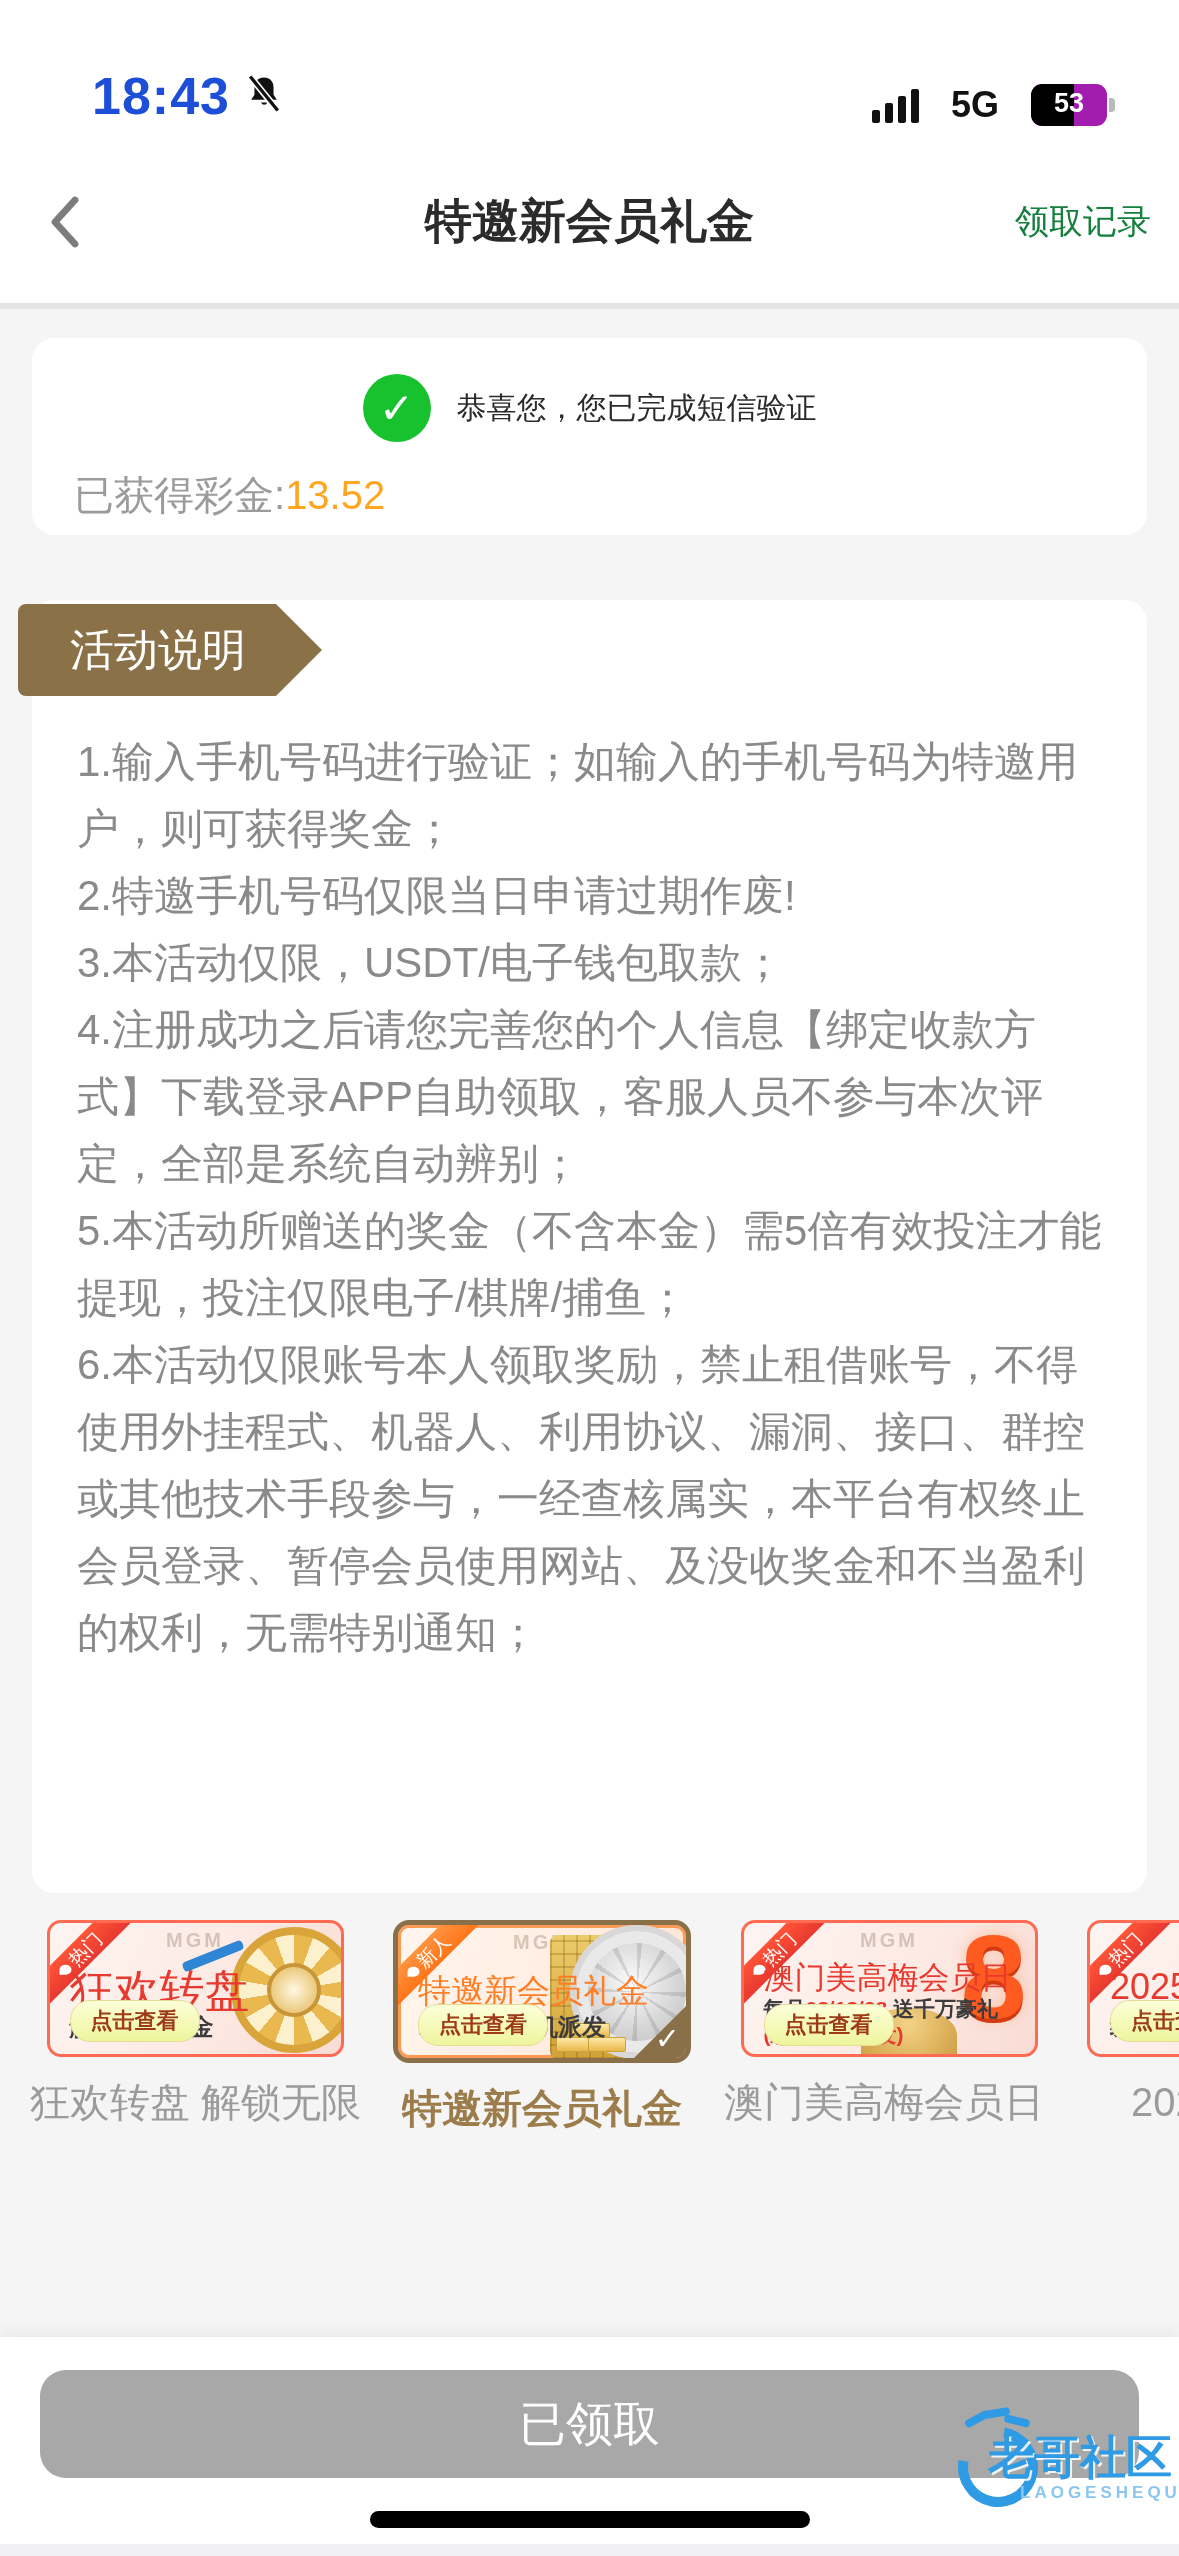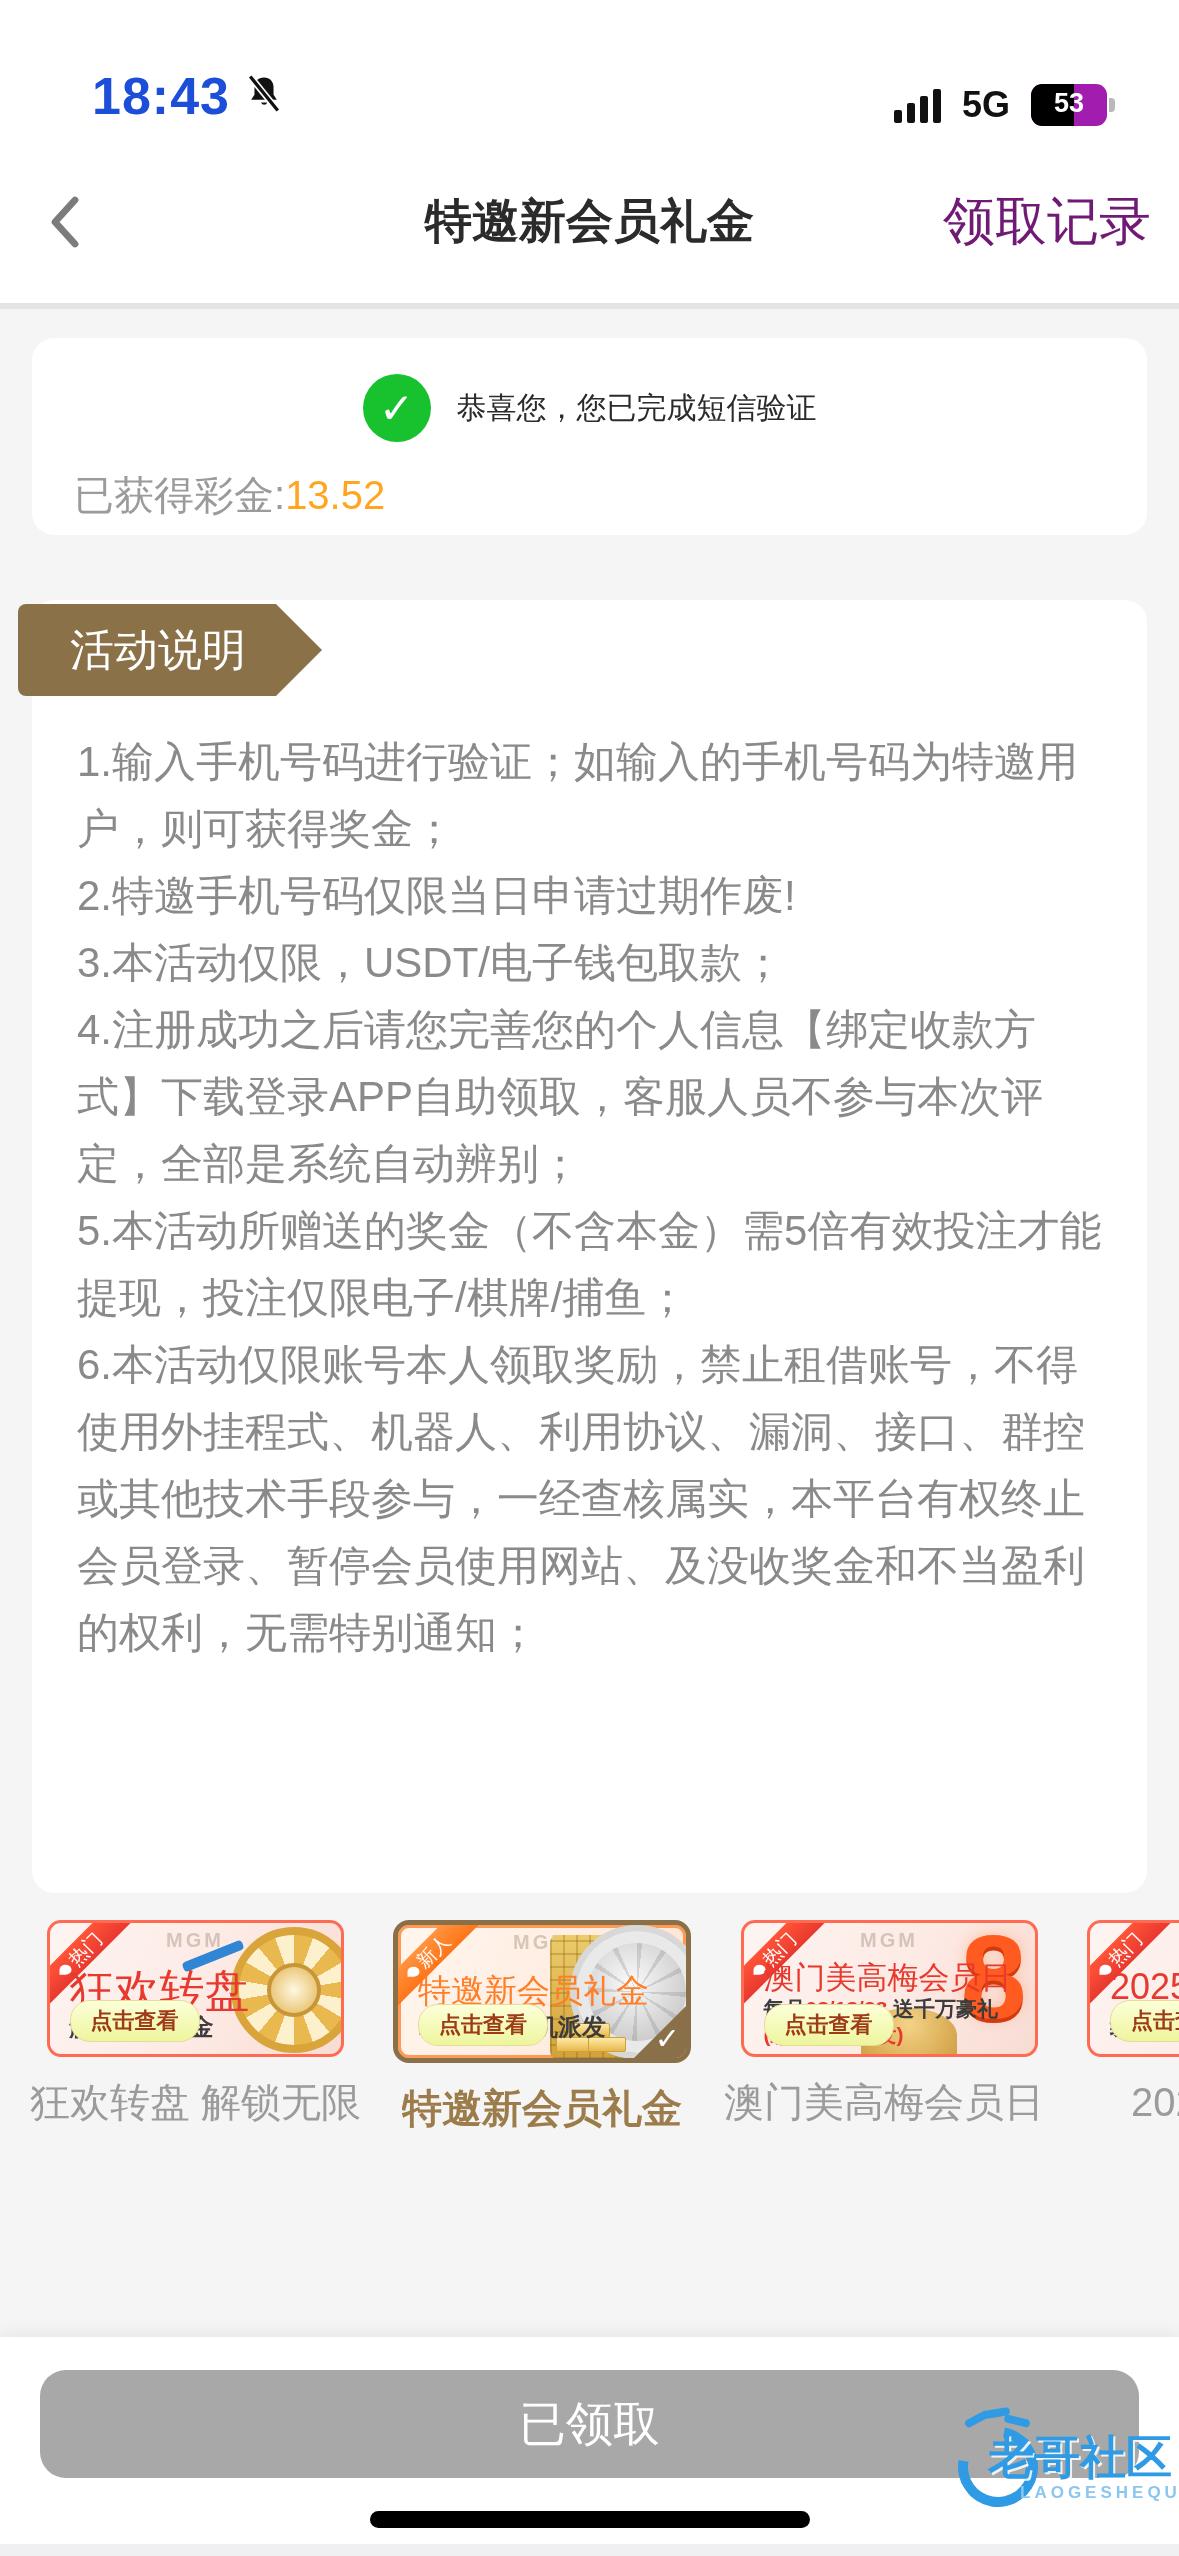--- a/index.html
+++ b/index.html
@@ -7,37 +7,37 @@
     position:relative;width:1179px;height:2556px;margin:0 auto;
     background:#f5f5f6;overflow:hidden;
     font-family:"Liberation Sans","DejaVu Sans",sans-serif;
     -webkit-font-smoothing:antialiased;
   }
   
   .statusbar{position:absolute;top:0;left:0;width:100%;height:140px;background:#fff;box-sizing:border-box;
     display:flex;align-items:flex-end;justify-content:space-between;padding:0 64px 14px 92px;}
   .sb-left{display:flex;align-items:center;gap:12px;}
   .sb-time{font-size:52px;font-weight:700;color:#1d4ed8;letter-spacing:1px;}
-  .sb-right{display:flex;align-items:center;gap:21px;}
+  .sb-right{display:flex;align-items:center;gap:32px;}
   .sig{display:flex;align-items:flex-end;gap:5px;height:36px;}
   .sig i{display:block;width:8px;background:#111;border-radius:2px;}
   .sig i:nth-child(1){height:13px}.sig i:nth-child(2){height:20px}
   .sig i:nth-child(3){height:27px}.sig i:nth-child(4){height:34px}
   .sb-net{font-size:36px;font-weight:600;color:#111;}
   .batt{position:relative;width:76px;height:42px;border-radius:11px;background:#a21caf;overflow:hidden;}
   .batt .fill{position:absolute;left:0;top:0;bottom:0;width:56%;background:#000;border-radius:11px 0 0 11px;}
   .batt .pct{position:absolute;inset:0;color:#fff;font-size:27px;font-weight:700;text-align:center;line-height:38px;}
   .batt-cap{width:6px;height:14px;background:#b9b9b9;border-radius:0 4px 4px 0;margin-left:2px;}
   
   .navbar{position:absolute;top:140px;left:0;width:100%;height:163px;background:#fff;}
   .nav-back{position:absolute;left:30px;top:44px;width:70px;height:76px;display:flex;align-items:center;justify-content:center;cursor:pointer;}
   .nav-title{position:absolute;left:0;right:0;top:0;height:163px;display:flex;align-items:center;justify-content:center;
     font-size:47px;font-weight:600;color:#2b2b2b;}
   .nav-link{position:absolute;right:28px;top:0;height:163px;display:flex;align-items:center;
-    font-size:52px;color:#701a75;cursor:pointer;}
+    font-size:34px;color:#15803d;cursor:pointer;}
   .nav-divider{position:absolute;top:303px;left:0;width:100%;height:6px;background:#e4e4e4;}
   
   .card{position:absolute;left:32px;width:1115px;background:#fff;border-radius:22px;}
   .success{top:338px;height:197px;}
   .succ-row{display:flex;align-items:center;justify-content:center;gap:26px;padding-top:36px;}
   .check-circle{width:68px;height:68px;border-radius:50%;background:#17c22e;color:#fff;
     display:flex;align-items:center;justify-content:center;font-size:42px;font-weight:700;flex:0 0 auto;}
   .succ-msg{font-size:30px;font-weight:400;color:#2b2b2b;}
   .bonus-row{padding:26px 0 0 42px;font-size:40px;color:#9b9b9b;}
   .bonus-val{color:#ffa51f;}

